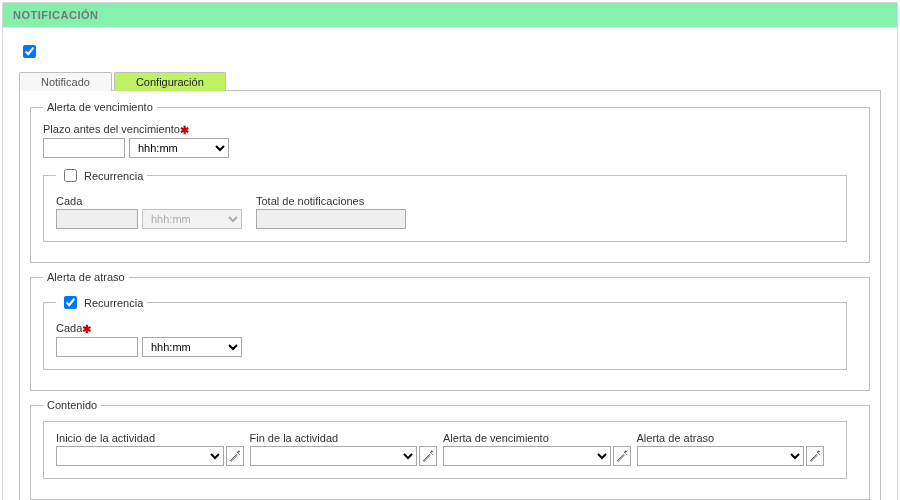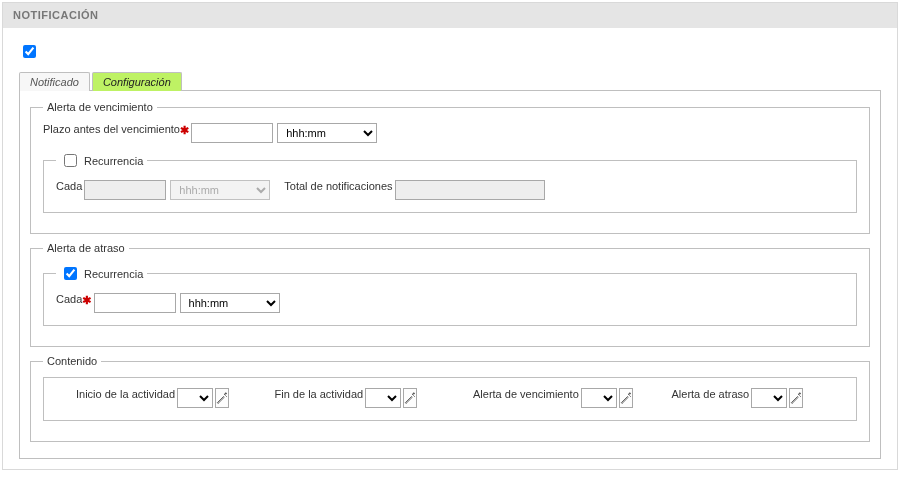--- a/index.html
+++ b/index.html
@@ -8,21 +8,21 @@
     font-family: Arial, Helvetica, sans-serif;
     font-size: 11px;
     color: #333;
     background: #fff;
   }
   .panel {
     border: 1px solid #d9d9d9;
     margin: 2px;
   }
   .panel-header {
-    background: #e5e5e5;
+    background: #86efac;
     padding: 6px 10px;
     font-size: 11px;
     font-weight: bold;
     color: #777;
     letter-spacing: 0.5px;
     border-bottom: 1px solid #e5e5e5;
   }
   .panel-body {
     padding: 14px 16px 10px 16px;
   }
@@ -40,44 +40,43 @@
   .tabs {
     display: flex;
     align-items: flex-end;
     gap: 2px;
     position: relative;
     z-index: 2;
   }
   .tab {
     border: 1px solid #bfbfbf;
     border-bottom: none;
-    padding: 3px 10px;
+    padding: 3px 21px;
     background: #f7f7f7;
     color: #555;
     cursor: pointer;
     border-radius: 2px 2px 0 0;
     position: relative;
     top: 1px;
-    font-style: italic;
   }
   .tab.active {
     background: #bef264;
     color: #222;
     border-color: #bfbfbf;
     top: 1px;
   }
   .tab-content {
     border: 1px solid #bfbfbf;
     padding: 10px 10px 8px 10px;
     margin-top: 0;
   }
   fieldset {
     border: 1px solid #bfbfbf;
     margin: 0 0 8px 0;
-    padding: 10px 12px 12px 12px;
+    padding: 10px 22px 12px 12px;
   }
   fieldset.disabled-fs {
     
   }
   legend {
     padding: 0 4px;
     color: #333;
   }
   legend.with-check {
     display: flex;
@@ -85,21 +84,21 @@
     gap: 4px;
   }
   .row {
     display: flex;
     align-items: flex-end;
     gap: 14px;
     flex-wrap: wrap;
   }
   .field {
     display: flex;
-    flex-direction: row;
+    flex-direction: column;
     gap: 2px;
   }
   .field-label {
     color: #333;
     white-space: nowrap;
   }
   .req {
     color: #c00;
     font-weight: bold;
     position: relative;
@@ -134,21 +133,20 @@
     align-items: center;
     justify-content: center;
     cursor: pointer;
     padding: 0;
   }
   .icon-btn svg { width: 12px; height: 12px; }
   .content-row {
     display: flex;
     gap: 6px;
     width: 100%;
-    margin-left: 20px;
   }
   .content-row .field { flex: 1 1 0; min-width: 0; }
   .content-row .w-combo { width: 100%; }
 </style>
 </head>
 <body>
 
 <div class="panel">
   <div class="panel-header">NOTIFICACIÓN</div>
   <div class="panel-body">

